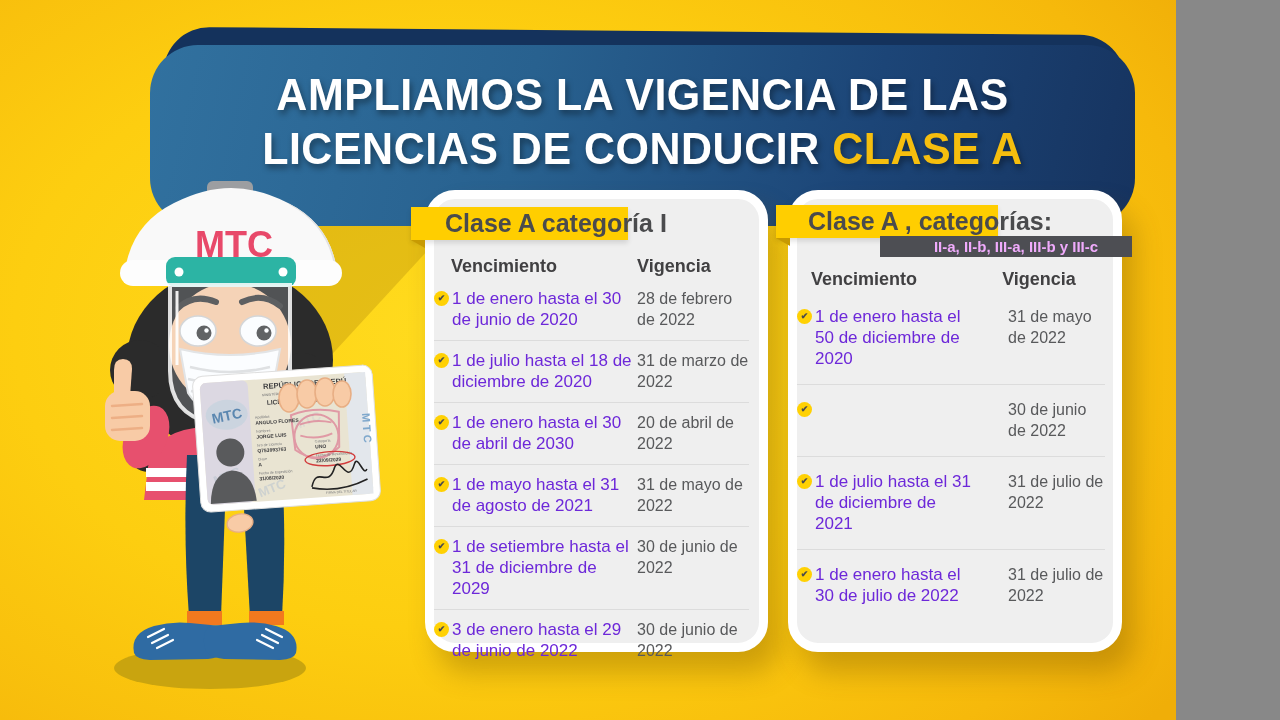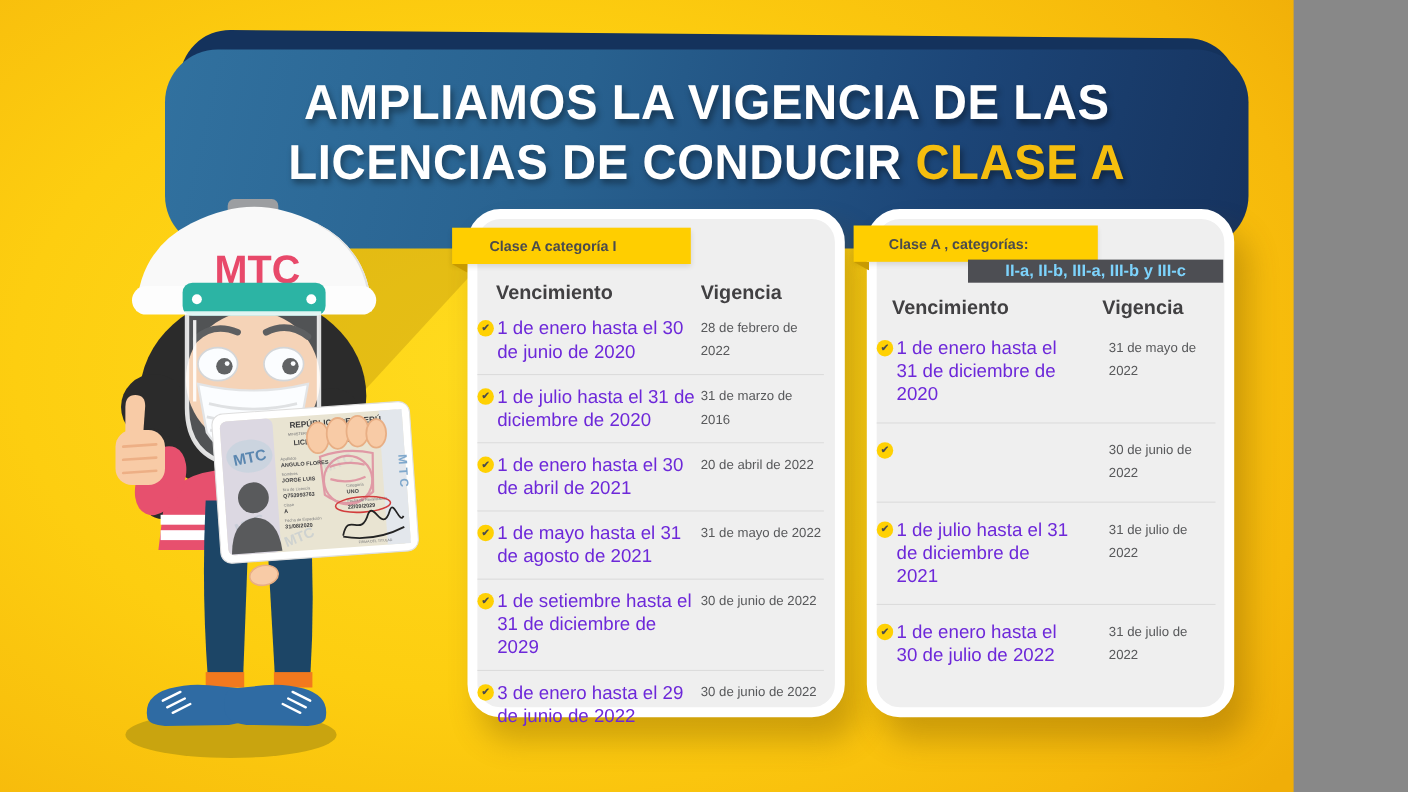--- a/index.html
+++ b/index.html
@@ -33,31 +33,31 @@
   
   .card{
     position:absolute;top:190px;height:462px;box-sizing:border-box;
     background:#efefef;border:9px solid #ffffff;border-radius:30px;
     box-shadow:12px 20px 28px rgba(101,67,0,.30);
   }
   .card1{left:425px;width:343px;}
   .card2{left:788px;width:334px;}
   .band{
     position:absolute;height:33px;background:#ffce00;color:#4a4b4d;
-    font-weight:bold;font-size:13px;line-height:33px;white-space:nowrap;
+    font-weight:bold;font-size:25px;line-height:33px;white-space:nowrap;
     box-shadow:0 3px 5px rgba(0,0,0,.12);
   }
   .band1{left:411px;top:207px;width:217px;padding-left:34px;box-sizing:border-box;}
   .band2{left:776px;top:205px;width:222px;padding-left:32px;box-sizing:border-box;}
   .fold{position:absolute;width:14px;height:8px;background:#c79a02;}
   .fold1{left:411px;top:240px;clip-path:polygon(0 0,100% 0,100% 100%,0 0);}
   .fold2{left:776px;top:238px;clip-path:polygon(0 0,100% 0,100% 100%,0 0);}
   .subband{
     position:absolute;left:880px;top:236px;width:232px;height:21px;background:#4d4e53;
-    color:#7dd3fc;font-weight:bold;font-size:15px;line-height:21px;text-align:center;white-space:nowrap;
+    color:#f0abfc;font-weight:bold;font-size:15px;line-height:21px;text-align:center;white-space:nowrap;padding-left:20px;
   }
   .card-content{position:absolute;left:0;top:0;width:100%;height:100%;box-sizing:border-box;}
   .card1 .card-content{padding:57px 10px 0 0;}
   .card2 .card-content{padding:70px 8px 0 0;}
   .thead{display:flex;font-weight:bold;color:#414042;font-size:18px;margin-bottom:2px;}
   .card1 .thead .hv1{width:203px;padding-left:17px;box-sizing:border-box;}
   .card2 .thead .hv1{width:211px;padding-left:14px;box-sizing:border-box;}
   .thead .hv2{width:106px;}
   .trow{display:flex;align-items:flex-start;}
   .card1 .trow{padding:9px 0 10px 0;}
@@ -67,21 +67,21 @@
   .card1 .venc{width:203px;}
   .card2 .venc{width:211px;}
   .bullet{
     flex:none;width:15px;height:15px;border-radius:50%;background:#ffd103;
     color:#4a4b4d;font-size:9px;line-height:15px;text-align:center;font-weight:bold;
     margin:3px 3px 0 0;
   }
   .venc-text{color:#6d28d9;font-size:17px;line-height:21px;}
   .card1 .venc-text{width:185px;}
   .card2 .venc-text{width:163px;}
-  .vig{width:112px;color:#58595b;font-size:12px;line-height:21px;}
+  .vig{width:112px;color:#58595b;font-size:16px;line-height:21px;}
   
   .mascot{position:absolute;left:90px;top:165px;width:320px;height:545px;}
 </style>
 </head>
 <body>
 
 <div class="stage">
 
   <div class="banner-back"></div>
   <div class="banner-wedge"></div>
@@ -246,28 +246,28 @@
       <div class="trow">
         <div class="venc">
             <span class="bullet">✔</span>
             <span class="venc-text">1 de enero hasta el 30 de junio de 2020</span>
           </div>
         <div class="vig">28 de febrero de 2022</div>
       </div>
       <div class="trow">
         <div class="venc">
             <span class="bullet">✔</span>
-            <span class="venc-text">1 de julio hasta el 31 de diciembre de 2020</span>
-          </div>
-        <div class="vig">31 de marzo de 2016</div>
-      </div>
-      <div class="trow">
-        <div class="venc">
-            <span class="bullet">✔</span>
-            <span class="venc-text">1 de enero hasta el 30 de abril de 2021</span>
+            <span class="venc-text">1 de julio hasta el 18 de diciembre de 2020</span>
+          </div>
+        <div class="vig">31 de marzo de 2022</div>
+      </div>
+      <div class="trow">
+        <div class="venc">
+            <span class="bullet">✔</span>
+            <span class="venc-text">1 de enero hasta el 30 de abril de 2030</span>
           </div>
         <div class="vig">20 de abril de 2022</div>
       </div>
       <div class="trow">
         <div class="venc">
             <span class="bullet">✔</span>
             <span class="venc-text">1 de mayo hasta el 31 de agosto de 2021</span>
           </div>
         <div class="vig">31 de mayo de 2022</div>
       </div>
@@ -290,21 +290,21 @@
 
   <div class="card card2">
     <div class="card-content">
       <div class="thead">
         <div class="hv1">Vencimiento</div>
         <div class="hv2">Vigencia</div>
       </div>
       <div class="trow">
         <div class="venc">
             <span class="bullet">✔</span>
-            <span class="venc-text">1 de enero hasta el 31 de diciembre de 2020</span>
+            <span class="venc-text">1 de enero hasta el 50 de diciembre de 2020</span>
           </div>
         <div class="vig">31 de mayo de 2022</div>
       </div>
       <div class="trow">
         <div class="venc">
             <span class="bullet">✔</span>
           </div>
         <div class="vig">30 de junio de 2022</div>
       </div>
       <div class="trow">

